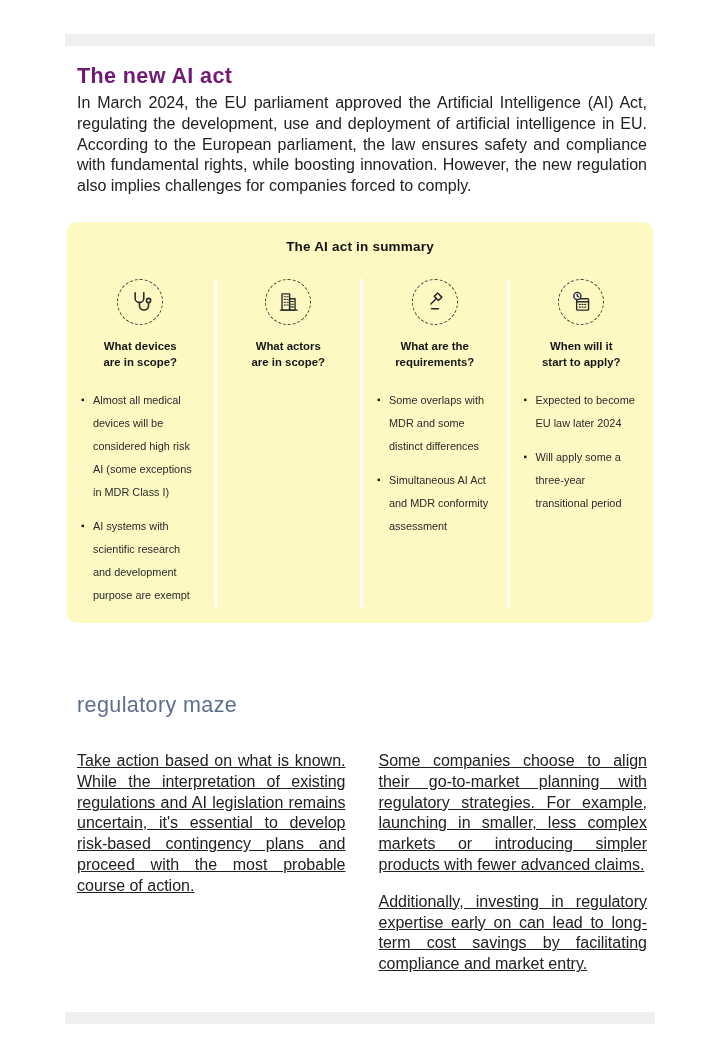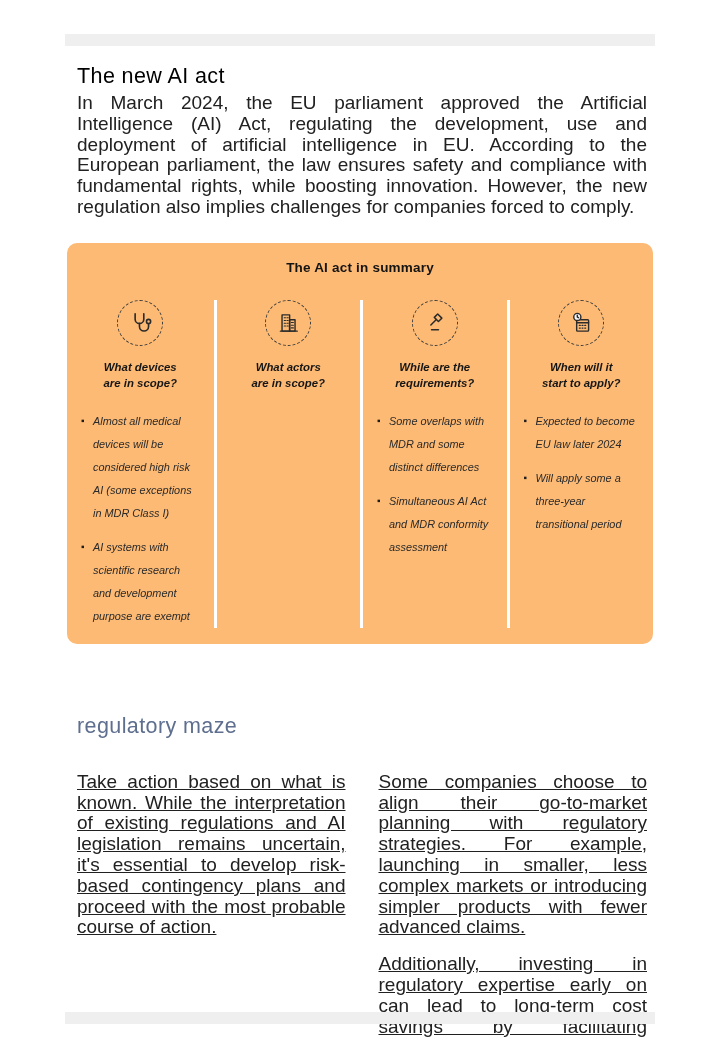--- a/index.html
+++ b/index.html
@@ -5,28 +5,28 @@
   html,body { margin:0; padding:0; background:#ffffff; }
   body { width:720px; height:1040px; font-family:"Liberation Sans", sans-serif; }
   .page { position:relative; width:720px; height:1040px; background:#ffffff; overflow:hidden; }
 
   .deco-bar { position:absolute; left:65px; width:590px; height:12px; background:#efefef; }
   .deco-bar.top { top:34px; }
   .deco-bar.bottom { top:1012px; }
 
   .content { position:absolute; left:77px; top:60px; width:570px; }
 
-  h1.sec-title { margin:0; font-size:21.5px; font-weight:400; color:#000000; letter-spacing:0.4px; line-height:33px; }
-  p.body-text { margin:0; font-size:19px; line-height:20.8px; color:#212121; text-align:justify; }
+  h1.sec-title { margin:0; font-size:21.5px; font-weight:700; color:#701a75; letter-spacing:0.4px; line-height:33px; }
+  p.body-text { margin:0; font-size:16px; line-height:20.8px; color:#212121; text-align:justify; }
   .intro { margin-top:26px; }
 
-  .card { margin-left:-10px; width:586px; background:#fdba74; border-radius:10px; margin-top:25px;
+  .card { margin-left:-10px; width:586px; background:#fef9c3; border-radius:10px; margin-top:25px;
           padding:17px 0 16px; box-sizing:border-box; }
   .card-title { text-align:center; font-size:13.5px; font-weight:700; color:#141414; margin:0; letter-spacing:0.2px; }
-  .cols { display:grid; grid-template-columns:1fr 1fr 1fr 1fr; margin-top:25px;font-style:italic; }
+  .cols { display:grid; grid-template-columns:1fr 1fr 1fr 1fr; margin-top:25px; }
   .col { padding:0 13px; box-sizing:border-box; }
   .col + .col { border-left:3px solid #ffffff; }
   .icon-wrap { display:flex; justify-content:center; }
   .icon-circle { width:46px; height:46px; border:1.6px dashed #3c3c3c; border-radius:50%;
                  display:flex; align-items:center; justify-content:center; box-sizing:border-box; }
   .icon-circle svg { display:block; }
   .col-heading { text-align:center; font-weight:700; font-size:11.4px; line-height:16px; color:#161616; margin-top:13px; }
   ul.bullets { list-style:none; margin:19px 0 0; padding:0; font-size:10.9px; line-height:23px; color:#2a2a2a; }
   ul.bullets li { position:relative; padding-left:13px; margin-bottom:11px; }
   ul.bullets li:last-child { margin-bottom:0; }
@@ -99,21 +99,21 @@
               <svg width="26" height="26" viewBox="0 0 24 24" fill="none" stroke="#2b2b2b" stroke-width="1.4" stroke-linecap="round" stroke-linejoin="round">
                 <g transform="rotate(45 12 10)">
                   <rect x="9.3" y="3.8" width="5.4" height="4.4"></rect>
                   <path d="M12 8.2v7.2"></path>
                 </g>
                 <path d="M8.8 18.2h6.4"></path>
               </svg>
             </div>
           </div>
           <div class="col-heading">
-            <span>While are the</span><br>
+            <span>What are the</span><br>
             <span>requirements?</span>
           </div>
           <ul class="bullets">
             <li>Some overlaps with MDR and some distinct differences</li>
             <li>Simultaneous AI Act and MDR conformity assessment</li>
           </ul>
         </div>
 
         <div class="col">
           <div class="icon-wrap">

